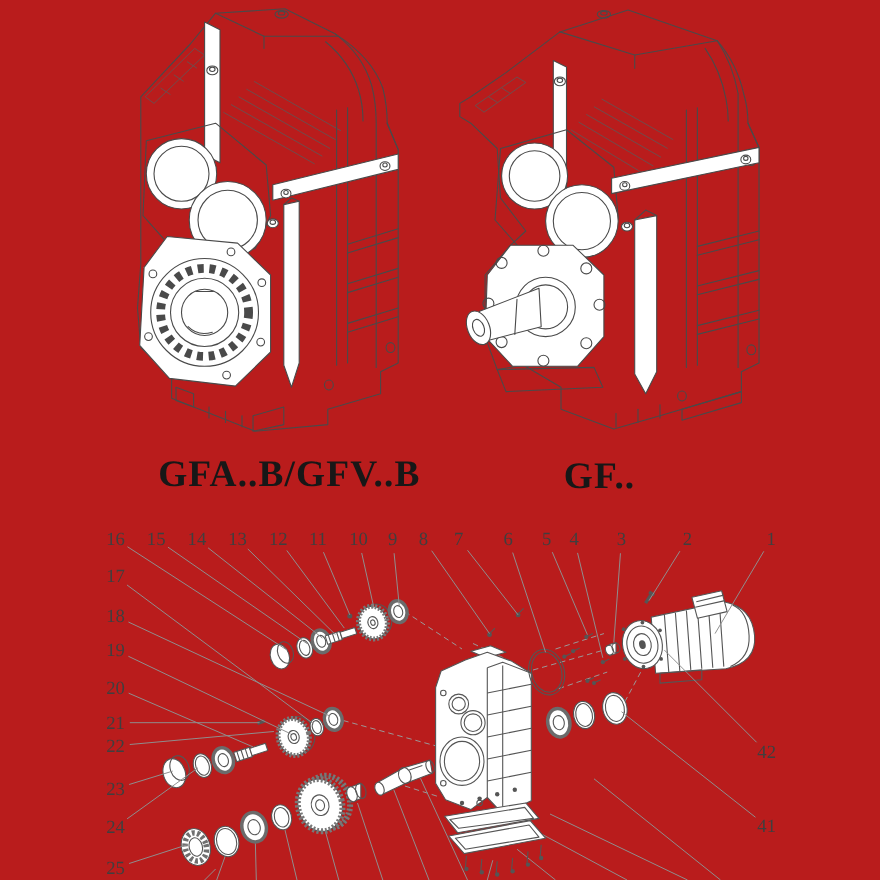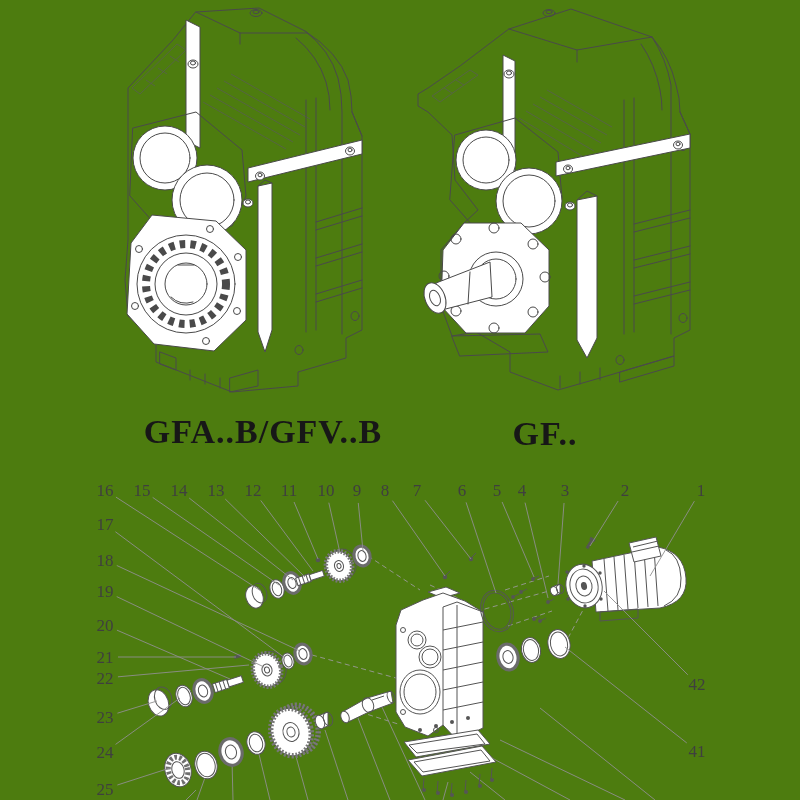--- a/index.html
+++ b/index.html
@@ -1,16 +1,16 @@
 <!DOCTYPE html>
 <html><head>
 <meta charset="utf-8">
 <style>
   html,body{margin:0;padding:0;background:#ffffff;}
-  #page{position:relative;width:800px;height:800px;background:#4d7c0f;overflow:hidden;
+  #page{position:relative;width:800px;height:800px;background:#b91c1c;overflow:hidden;
         font-family:"Liberation Serif",serif;}
   svg{display:block;}
   .ln{stroke:#4a4a4a;stroke-width:1;fill:none;stroke-linejoin:round;stroke-linecap:round;}
   .lnw{stroke:#4a4a4a;stroke-width:1;fill:#ffffff;stroke-linejoin:round;}
   .lnt{stroke:#5a5a5a;stroke-width:.7;fill:none;}
   .pt{stroke:#555555;stroke-width:1;fill:none;stroke-linejoin:round;}
   .ptw{stroke:#555555;stroke-width:1;fill:#ffffff;stroke-linejoin:round;}
   .brg{stroke:#6b6b6b;stroke-width:3.2;fill:#ffffff;}
   .teeth{stroke:#787878;stroke-width:4.5;fill:none;stroke-dasharray:1.8 1.6;}
   .teeth2{stroke:#787878;stroke-width:5.5;fill:none;stroke-dasharray:2 1.8;}

